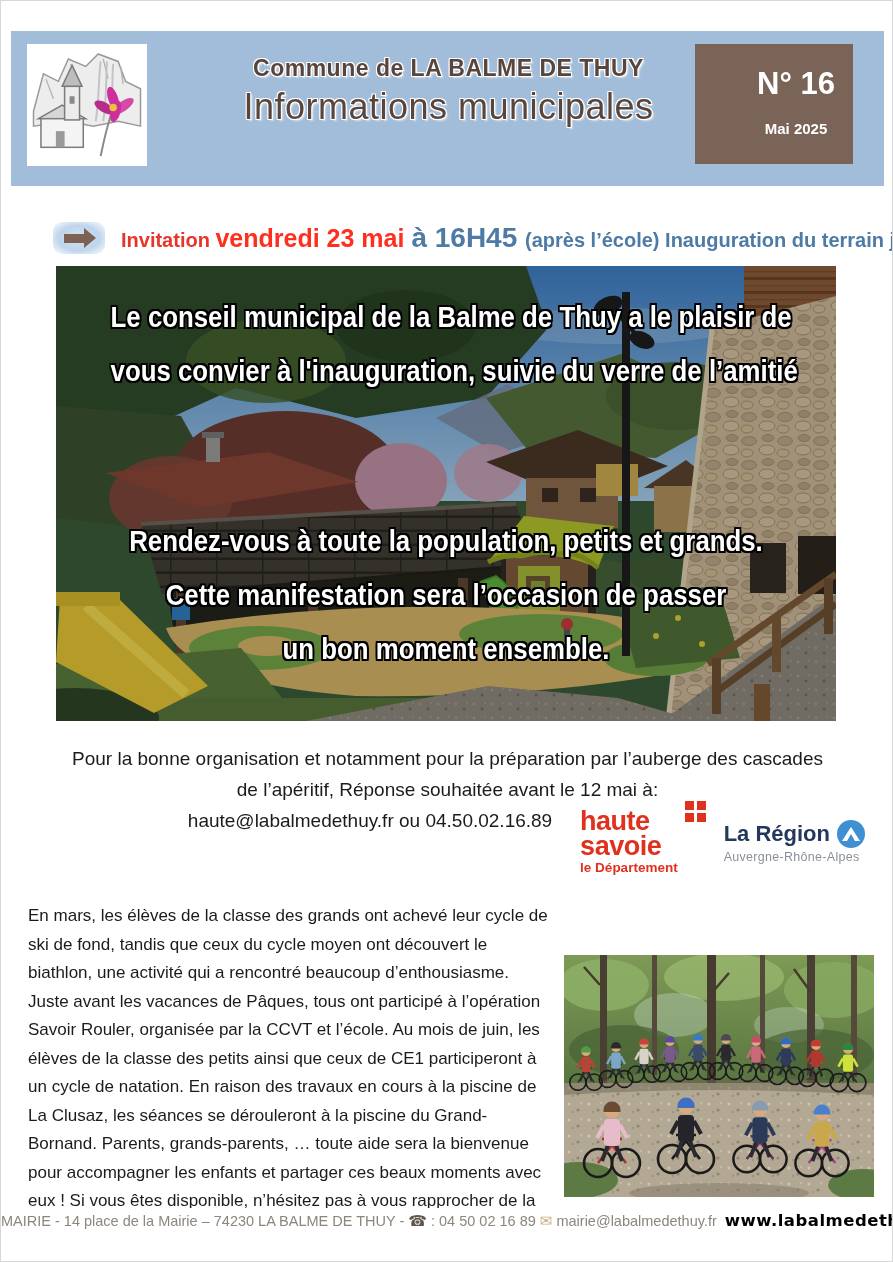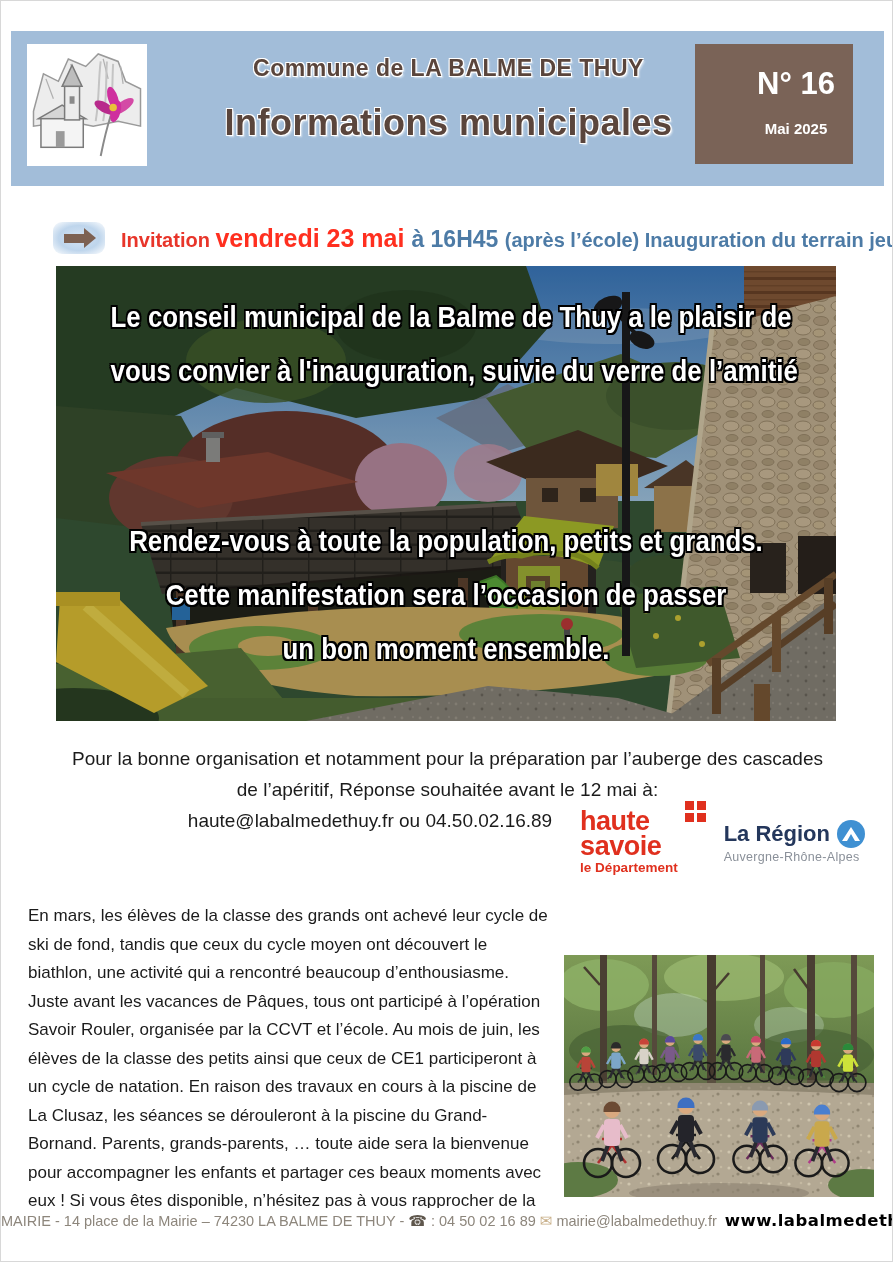--- a/index.html
+++ b/index.html
@@ -9,40 +9,40 @@
 
   
   .banner{position:absolute;left:10px;top:30px;width:873px;height:155px;
           background:var(--banner,#a2bdd9);}
   .logo-box{position:absolute;left:16px;top:13px;width:120px;height:122px;
             background:#ffffff;display:flex;align-items:center;justify-content:center;}
   .banner-titles{position:absolute;left:150px;right:148px;top:0;height:100%;
                  text-align:center;color:var(--title-brown,#5a453c);}
   .banner-line1{margin-top:24px;font-size:23px;font-weight:bold;letter-spacing:.5px;
                 text-shadow:-1px -1px 0 #fff,1px -1px 0 #fff,-1px 1px 0 #fff,1px 1px 0 #fff,2px 2px 2px rgba(255,255,255,.6);}
-  .banner-line2{margin-top:20px;font-size:36px;font-weight:bold;letter-spacing:.5px;
+  .banner-line2{margin-top:4px;font-size:36px;font-weight:normal;letter-spacing:.5px;
                 text-shadow:-1px -1px 0 #fff,1px -1px 0 #fff,-1px 1px 0 #fff,1px 1px 0 #fff,2px 2px 2px rgba(255,255,255,.6);}
   .issue-box{position:absolute;right:31px;top:13px;width:114px;height:120px;
              background:var(--issue-box,#7a6357);color:#fff;text-align:center;padding-left:44px;}
   .issue-number{margin-top:22px;font-size:31px;font-weight:bold;}
   .issue-date{margin-top:18px;font-size:15px;font-weight:bold;}
 
   
   .inv-row{position:absolute;left:52px;top:215px;width:810px;height:44px;
            display:flex;align-items:center;}
   .arrow-badge{width:52px;height:32px;border-radius:9px;flex:0 0 auto;
                background:radial-gradient(ellipse at center,#d6e4f4 0%,#bed5ec 55%,rgba(190,213,236,0) 100%);
                display:flex;align-items:center;justify-content:center;}
   .arrow-shape{position:relative;width:20px;height:9px;background:#7d6152;margin-right:10px;}
   .arrow-shape::after{content:"";position:absolute;left:20px;top:-6px;
                border-left:12px solid #7d6152;border-top:10px solid transparent;border-bottom:10px solid transparent;}
   .inv-text{margin-left:16px;white-space:nowrap;}
   .inv-label{color:var(--red,#e8352a);font-weight:bold;font-size:20px;}
   .inv-date{color:var(--bright-red,#ff2f1f);font-weight:bold;font-size:25px;}
-  .inv-time{color:var(--steel-blue,#4d7ba6);font-weight:bold;font-size:23px;}
+  .inv-time{color:var(--steel-blue,#4d7ba6);font-weight:bold;font-size:28px;}
   .inv-rest{color:var(--steel-blue,#4d7ba6);font-weight:bold;font-size:20px;}
 
   
   .hero{position:absolute;left:55px;top:265px;width:780px;height:455px;overflow:hidden;background:#3a5a3a;}
   .hero svg{position:absolute;left:0;top:0;}
   .hero-text{position:absolute;left:0;width:100%;text-align:center;color:#fff;
              font-weight:bold;font-size:30px;line-height:54px;}
   .hero-text .ln{white-space:nowrap;transform:scaleX(.86);transform-origin:50% 50%;
              text-shadow:-2px 0 0 #000,2px 0 0 #000,0 -2px 0 #000,0 2px 0 #000,
                          -2px -2px 0 #000,2px -2px 0 #000,-2px 2px 0 #000,2px 2px 0 #000;}

